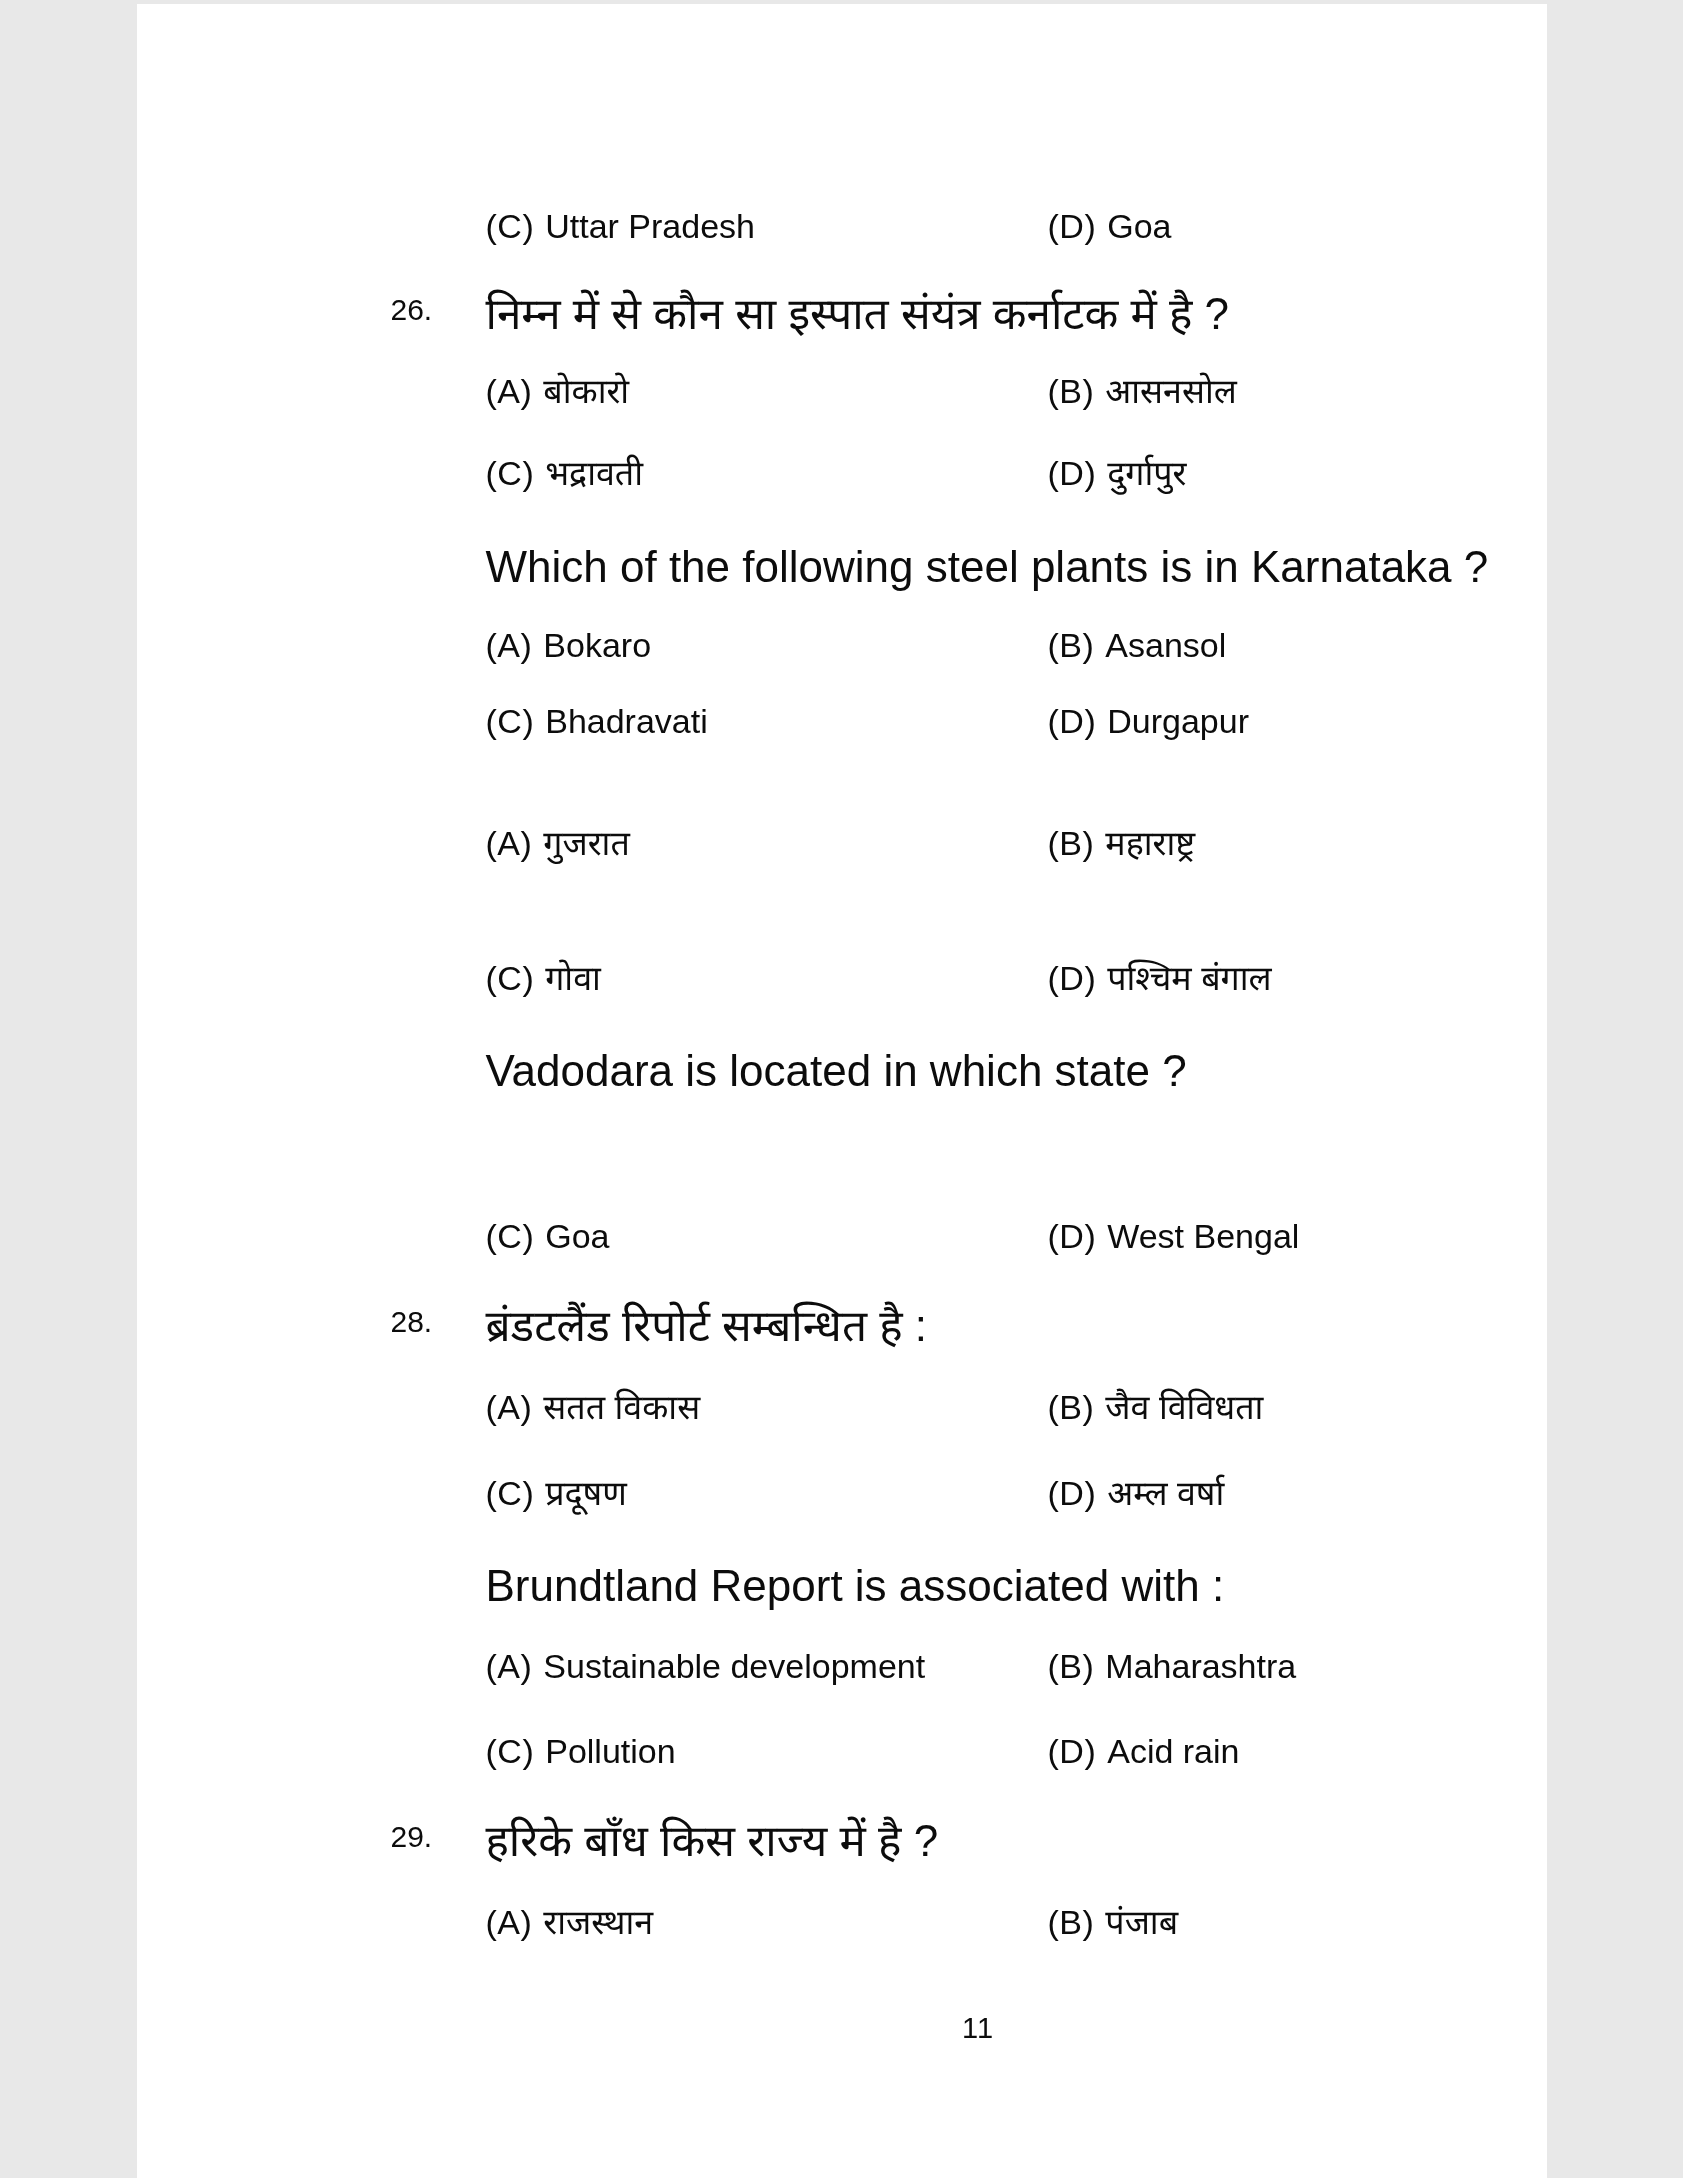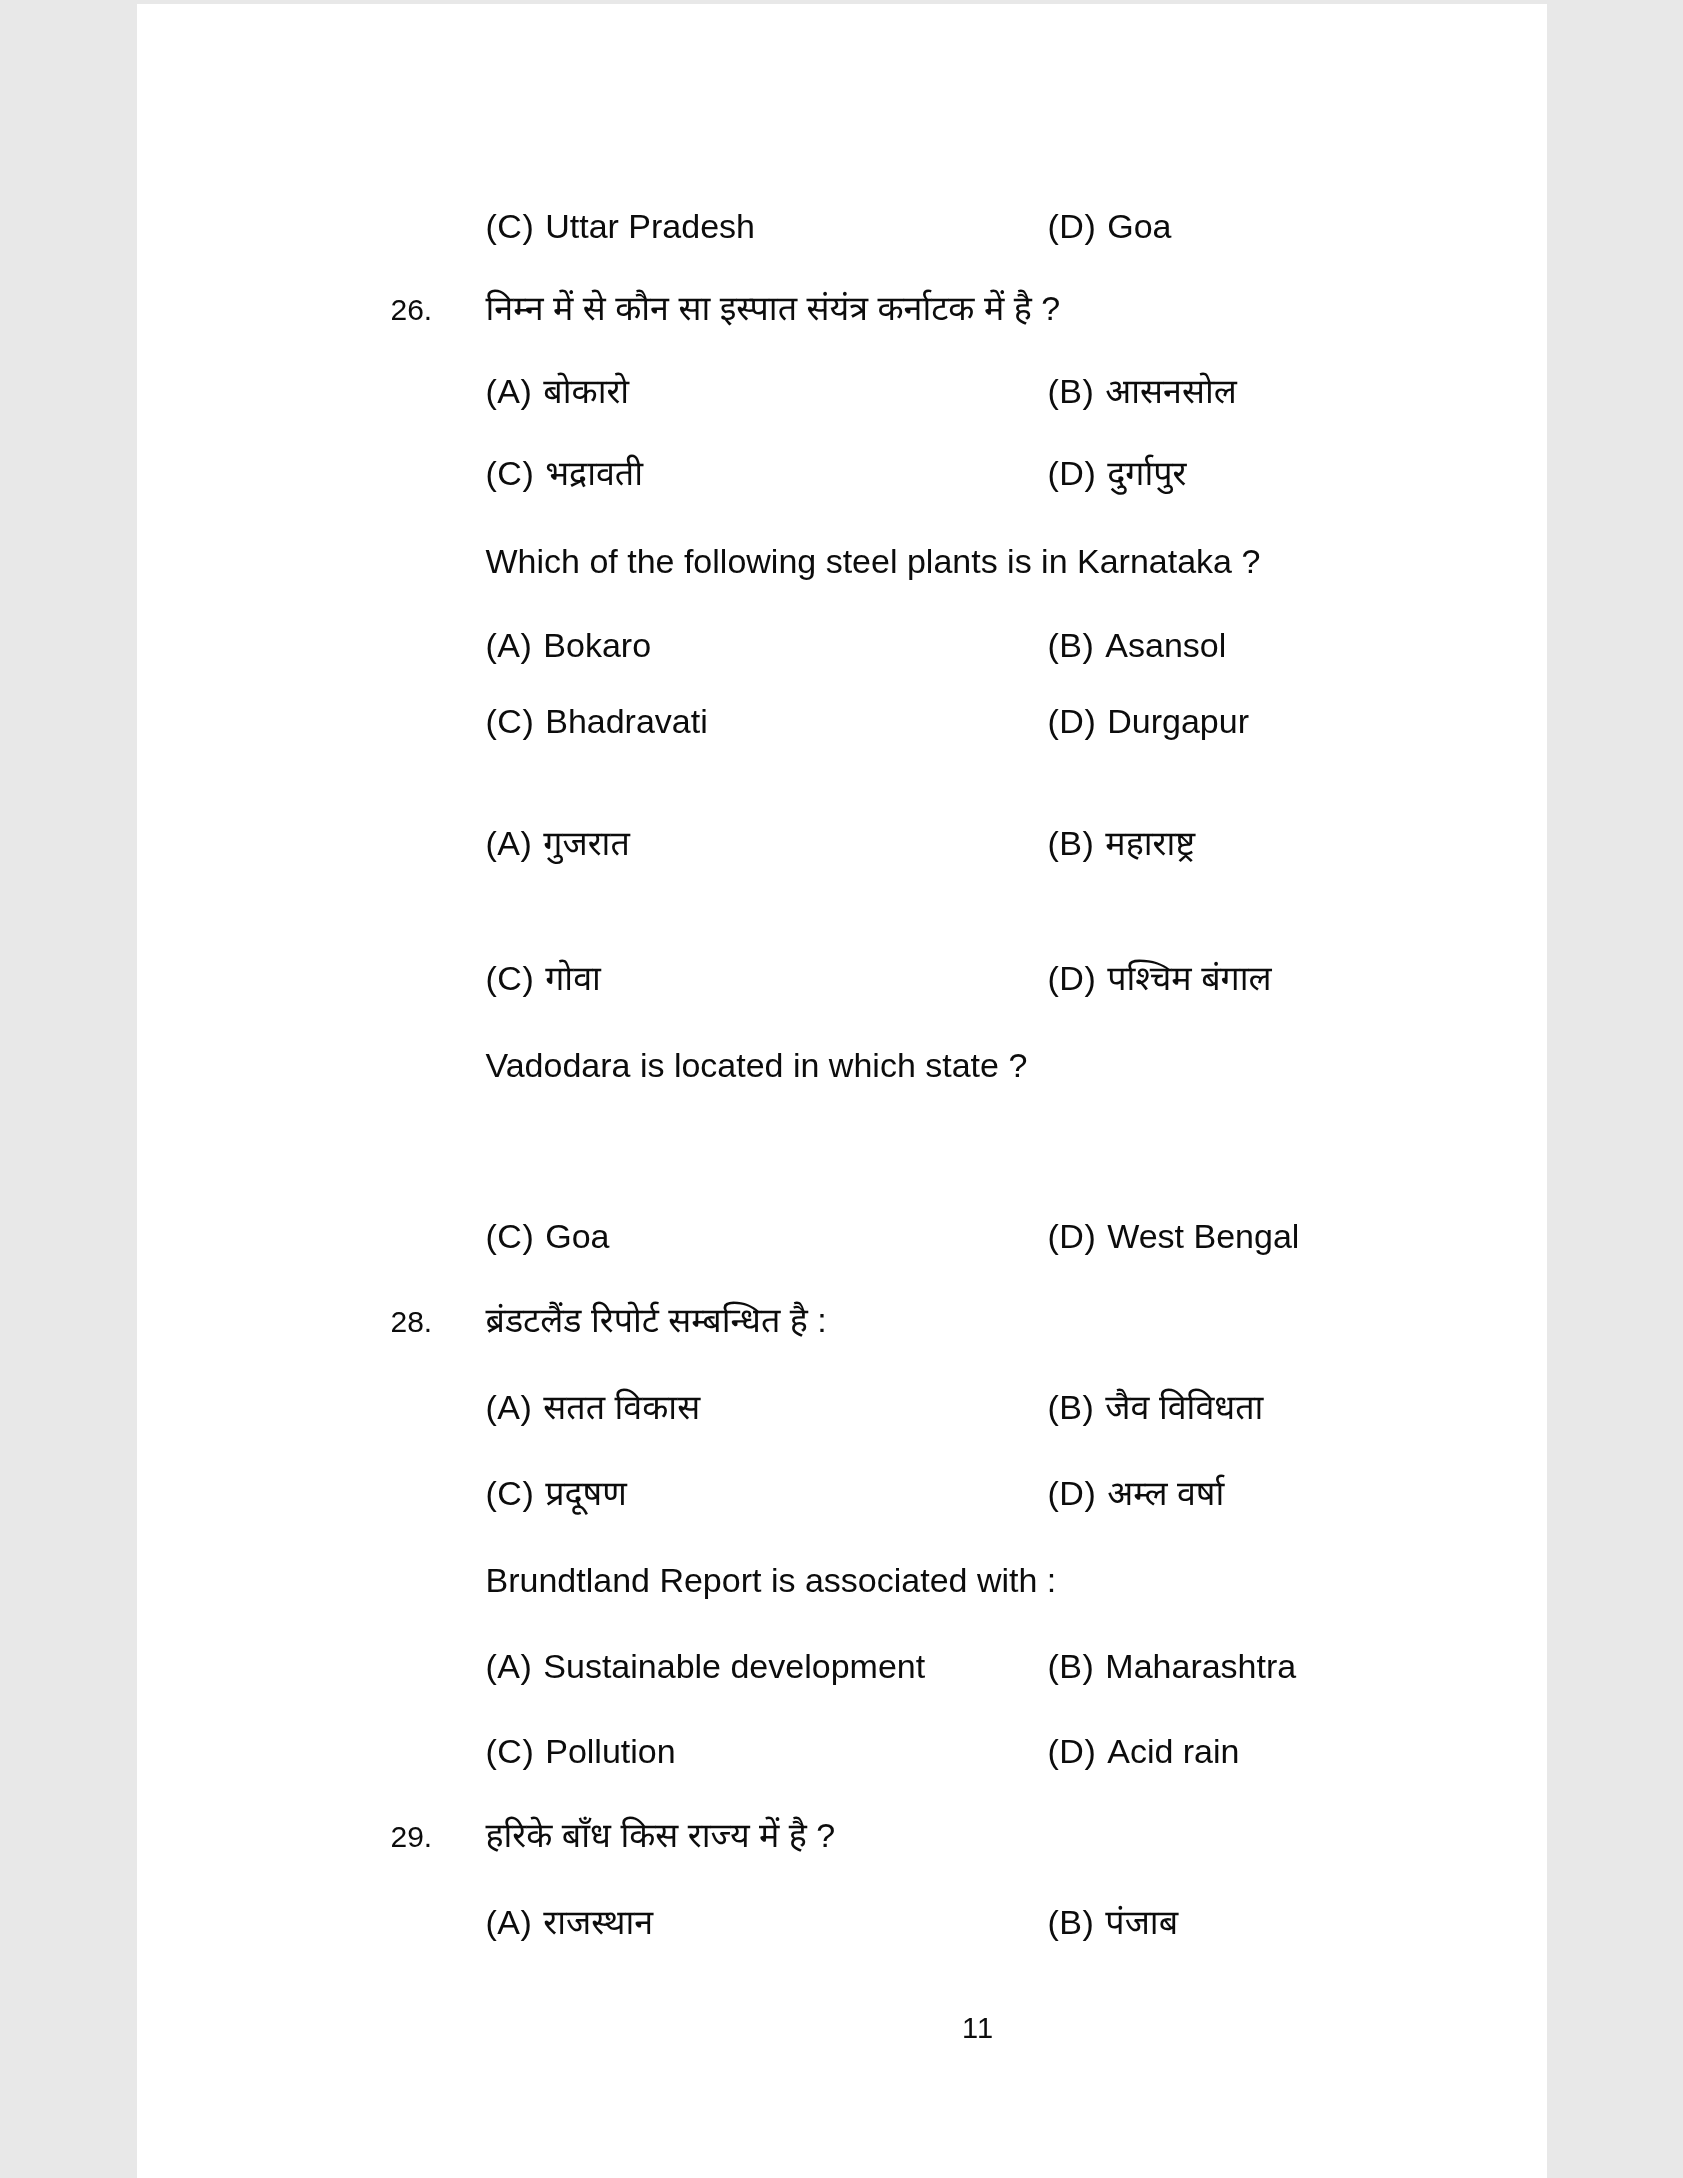--- a/index.html
+++ b/index.html
@@ -11,21 +11,21 @@
     font-family:"Liberation Sans","DejaVu Sans",sans-serif;
     color:#0c0c0c;
     overflow:hidden;
   }
   .row{position:absolute;left:0;width:1683px;height:63px;line-height:1.15;}
   .cell{position:absolute;top:0;white-space:nowrap;font-size:34px;}
   .cell.left{left:349px;}
   .cell.right{left:911px;}
   .lbl{margin-right:11px;letter-spacing:0.5px;}
   .qnum{position:absolute;left:254px;top:4px;font-size:30px;}
-  .qtext{position:absolute;left:349px;top:0;white-space:nowrap;font-size:34px;}
+  .qtext{position:absolute;left:349px;top:0;white-space:nowrap;font-size:44px;}
   .footer{
     position:absolute;left:0;top:2008px;width:1683px;
     text-align:center;font-size:29px;letter-spacing:1px;
   }
 </style>
 </head>
 <body>
 
 <div class="page">
 

